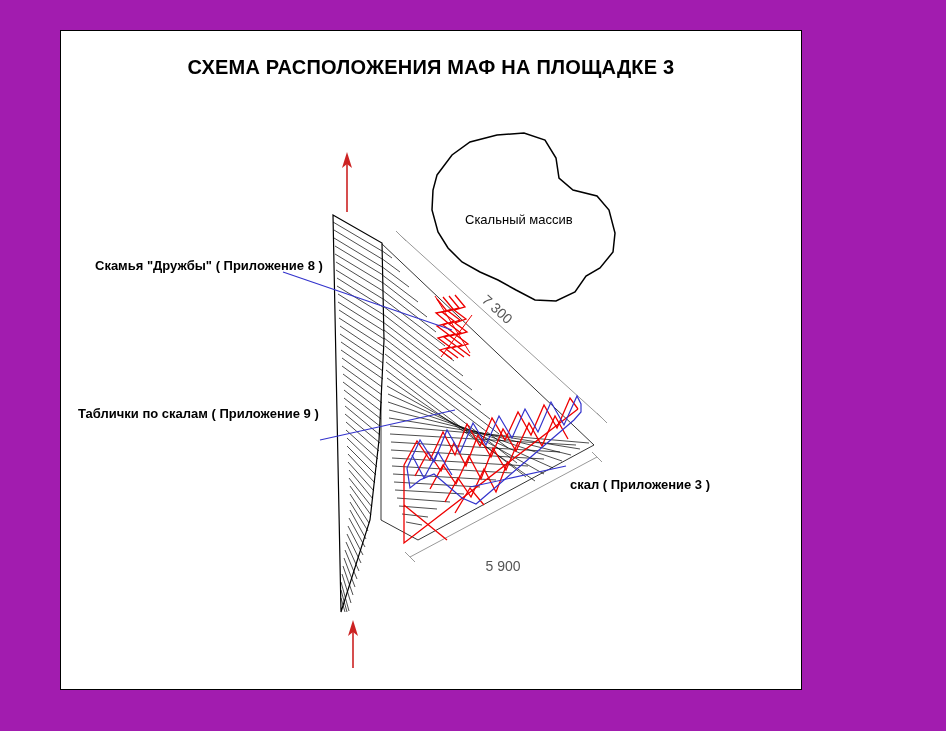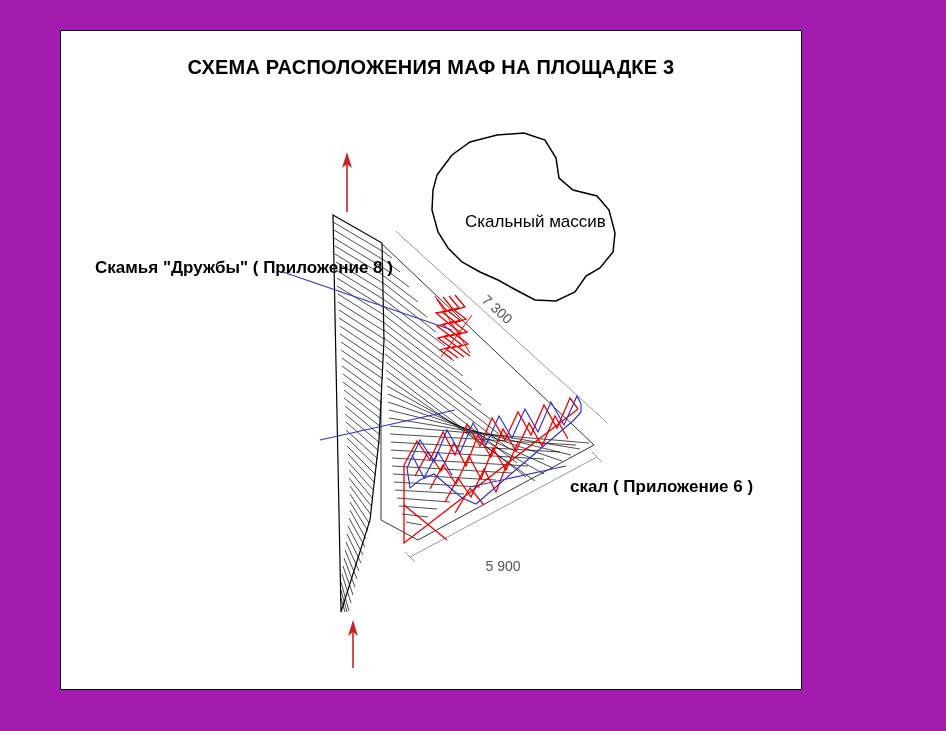--- a/index.html
+++ b/index.html
@@ -35,21 +35,21 @@
     top: 56px;
     width: 742px;
     text-align: center;
     font-size: 20px;
     font-weight: bold;
     color: #000000;
     letter-spacing: 0.2px;
   }
   .map-label {
     position: absolute;
-    font-size: 17px;
+    font-size: 13px;
     color: #000000;
     white-space: nowrap;
   }
   .map-label.bold {
     font-weight: bold;
   }
   #lbl-rock    { left: 465px; top: 212px; }
   #lbl-bench   { left: 95px;  top: 258px; }
   #lbl-plates  { left: 78px;  top: 406px; }
   #lbl-trellis1{ left: 570px; top: 455px; }
@@ -238,15 +238,16 @@
                L512,438 L525,409 L538,432 L551,402 L564,425 L577,396 L581,404
                L581,412 L574,420 L560,432 L546,444 L532,456 L518,468 L504,480
                L490,492 L476,504 L462,498 L448,486 L434,474 L420,480 L410,488 Z"></path>
       <path d="M412,455 L424,478 L438,452 L452,475"></path>
     </g>
 
   </svg>
 
   <div class="map-label" id="lbl-rock">Скальный массив</div>
   <div class="map-label bold" id="lbl-bench">Скамья "Дружбы"   ( Приложение 8 )</div>
-  <div class="map-label bold" id="lbl-trellis2">скал    ( Приложение 6 )</div>
+  <div class="map-label bold" id="lbl-plates">Таблички по скалам    ( Приложение 9 )</div>
+  <div class="map-label bold" id="lbl-trellis2">скал    ( Приложение 3 )</div>
 
 </div>
 
 </body></html>

